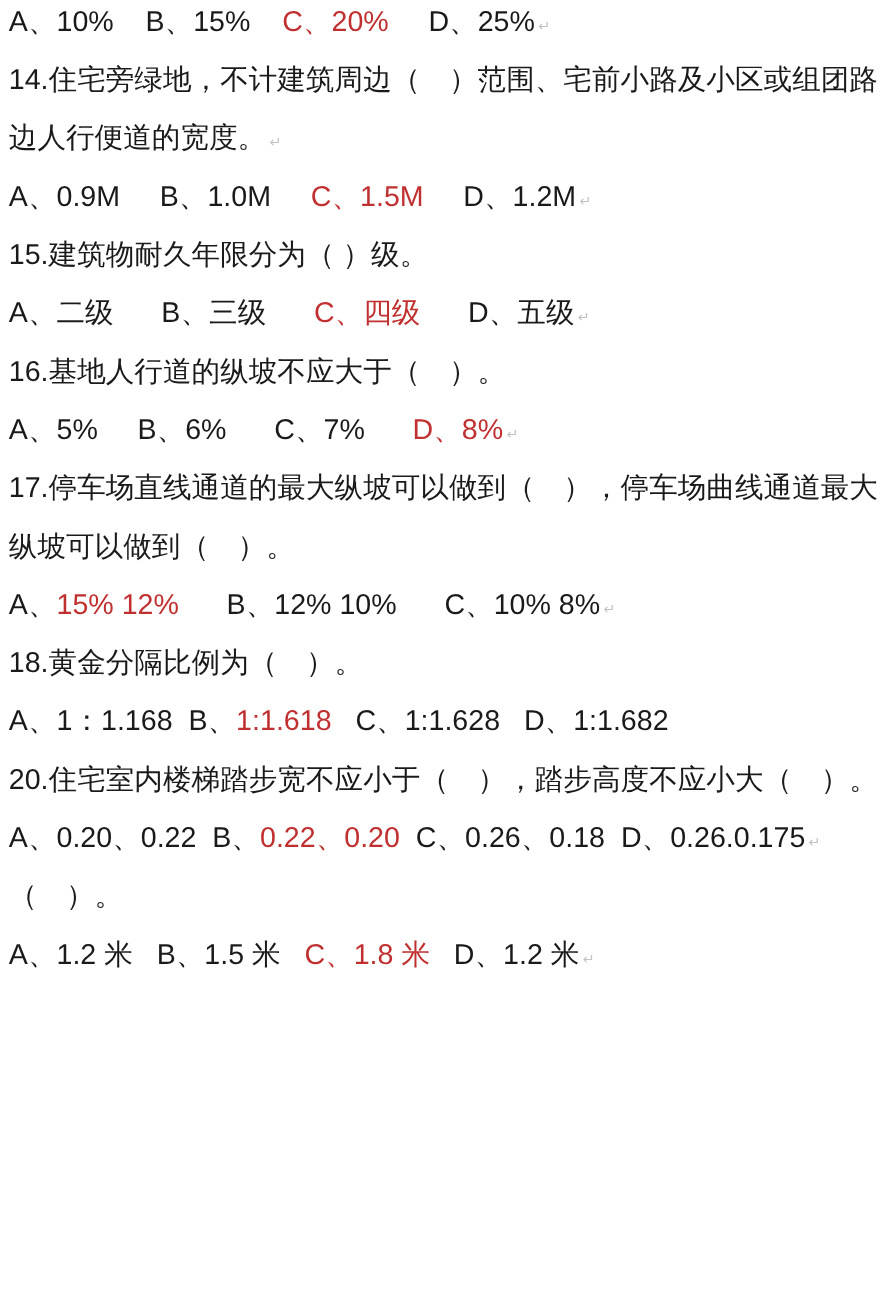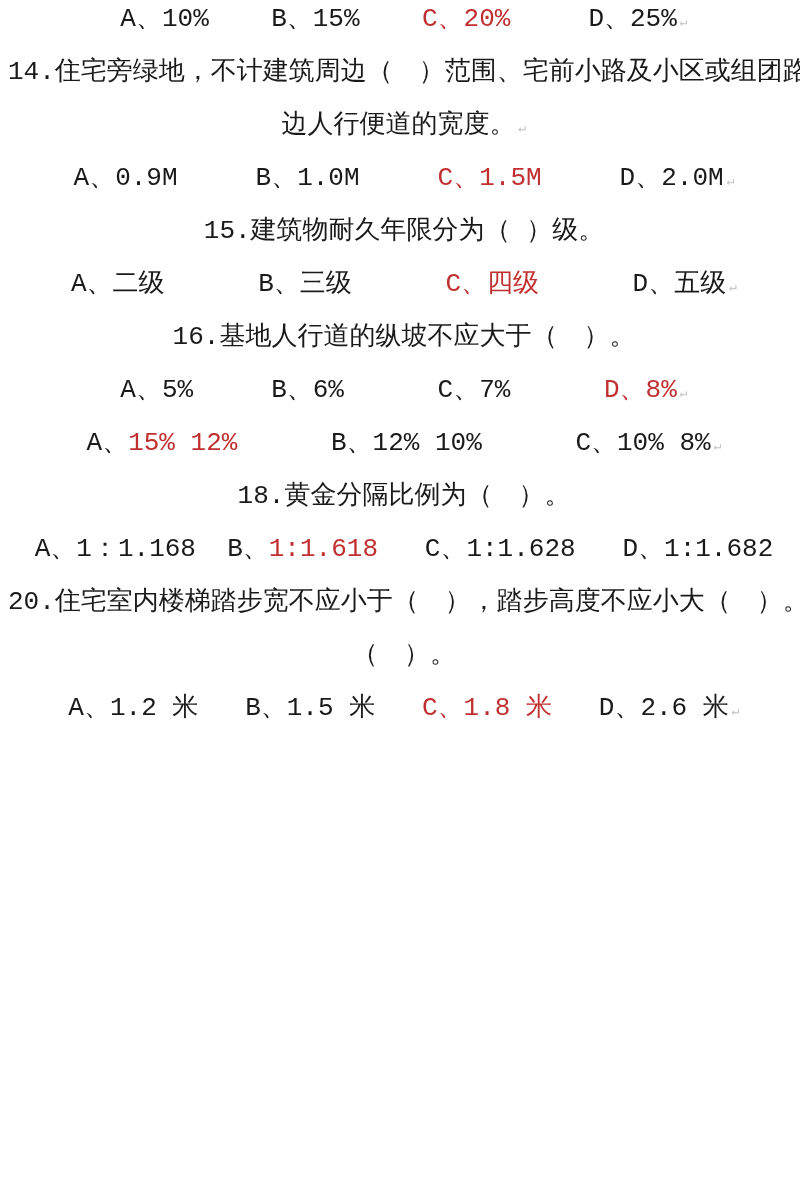--- a/index.html
+++ b/index.html
@@ -11,24 +11,23 @@
     width: 800px;
     height: 1179px;
     overflow: hidden;
   }
   .doc {
     box-sizing: border-box;
     width: 800px;
     height: 1178px;
     padding: 0 0 0 8px;
     overflow: hidden;
-    font-family: Liberation Mono, monospace;
+    font-family: Liberation Sans, sans-serif;
     font-size: 26px;
     color: var(--text, #1a1a1a);
-    text-align: center;
   }
   .lines {
     margin-top: -7px;
   }
   .line {
     height: 53px;
     line-height: 53px;
     white-space: pre;
     overflow: hidden;
   }
@@ -41,25 +40,28 @@
   }
 </style>
 </head>
 <body>
 
 <main class="doc">
   <div class="lines" id="doc-lines">
       <div class="line"><span class="seg">A、10%    </span><span class="seg">B、15%    </span><span class="seg hl">C、20%</span><span class="seg">     D、25%</span><span class="eol">↵</span></div>
       <div class="line"><span class="seg">14.住宅旁绿地，不计建筑周边（　）范围、宅前小路及小区或组团路</span></div>
       <div class="line"><span class="seg">边人行便道的宽度。</span><span class="eol">↵</span></div>
-      <div class="line"><span class="seg">A、0.9M     </span><span class="seg">B、1.0M     </span><span class="seg hl">C、1.5M</span><span class="seg">     D、2.0M</span><span class="eol">↵</span></div>
+      <div class="line"><span class="seg">A、0.9M     </span><span class="seg">B、1.0M     </span><span class="seg hl">C、1.5M</span><span class="seg">     D、1.2M</span><span class="eol">↵</span></div>
       <div class="line"><span class="seg">15.建筑物耐久年限分为（ ）级。</span></div>
       <div class="line"><span class="seg">A、二级      </span><span class="seg">B、三级      </span><span class="seg hl">C、四级</span><span class="seg">      D、五级</span><span class="eol">↵</span></div>
       <div class="line"><span class="seg">16.基地人行道的纵坡不应大于（　）。</span></div>
       <div class="line"><span class="seg">A、5%     B、6%      C、7%      </span><span class="seg hl">D、8%</span><span class="eol">↵</span></div>
+      <div class="line"><span class="seg">17.停车场直线通道的最大纵坡可以做到（　），停车场曲线通道最大</span></div>
+      <div class="line"><span class="seg">纵坡可以做到（　）。</span></div>
       <div class="line"><span class="seg">A、</span><span class="seg hl">15% 12%</span><span class="seg">      B、12% 10%      C、10% 8%</span><span class="eol">↵</span></div>
       <div class="line"><span class="seg">18.黄金分隔比例为（　）。</span></div>
       <div class="line"><span class="seg">A、1：1.168  B、</span><span class="seg hl">1:1.618</span><span class="seg">   C、1:1.628   D、1:1.682</span></div>
       <div class="line"><span class="seg">20.住宅室内楼梯踏步宽不应小于（　），踏步高度不应小大（　）。</span></div>
+      <div class="line"><span class="seg">A、0.20、0.22  B、</span><span class="seg hl">0.22、0.20</span><span class="seg">  C、0.26、0.18  D、0.26.0.175</span><span class="eol">↵</span></div>
       <div class="line"><span class="seg">（　）。</span></div>
-      <div class="line"><span class="seg">A、1.2 米   </span><span class="seg">B、1.5 米   </span><span class="seg hl">C、1.8 米</span><span class="seg">   D、2.6 米</span><span class="eol">↵</span></div>
+      <div class="line"><span class="seg">A、1.2 米   </span><span class="seg">B、1.5 米   </span><span class="seg hl">C、1.8 米</span><span class="seg">   D、1.2 米</span><span class="eol">↵</span></div>
     </div>
 </main>
 
 </body></html>

